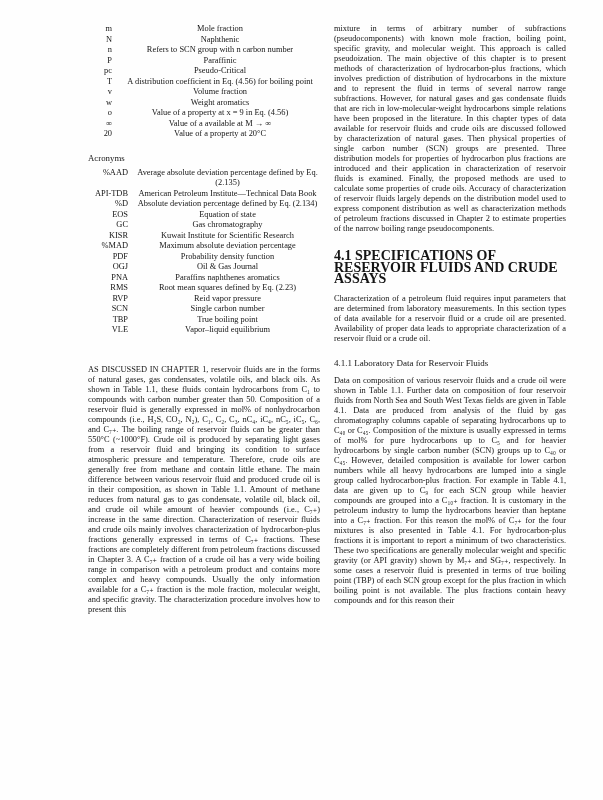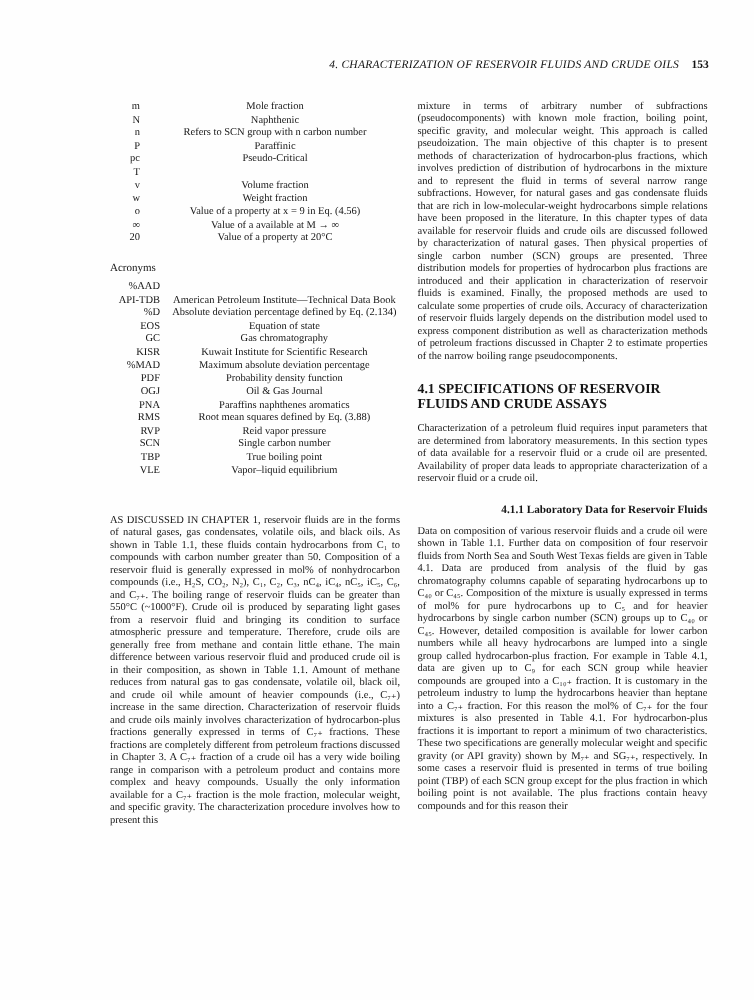--- a/index.html
+++ b/index.html
@@ -46,43 +46,39 @@
   .acronyms .def-row { grid-template-columns: 40px 1fr; column-gap: 7px; }
   .acronyms-heading {
     font-size: 8.8px;
     font-weight: normal;
     margin: 14px 0 5px 0;
     text-align: left;
   }
   .body-par { margin: 0; }
   .body-par.spaced { margin-top: 30px; }
   .section-heading {
-    font-size: 11px;
+    font-size: 14px;
     line-height: 11.5px;
     font-weight: bold;
     margin: 16px 0 9px 0;
     text-align: left;
   }
   .subsection-heading {
     font-size: 9px;
     line-height: 11px;
-    font-weight: bold;
+    font-weight: normal;
     margin: 14px 0 7px 0;
-    text-align: right;
+    text-align: left;
   }
 </style>
 </head>
 <body>
 
 <div class="page">
 
-  <div class="running-head">
-    <span class="chapter-title">4. CHARACTERIZATION OF RESERVOIR FLUIDS AND CRUDE OILS</span>
-    <span class="page-number">153</span>
-  </div>
 
   <div class="columns">
 
     <div class="col">
 
       <div class="nomenclature">
 
           <div class="def-row">
             <span class="sym">m</span>
             <span class="def">Mole fraction</span>
@@ -103,30 +99,31 @@
             <span class="def">Paraffinic</span>
           </div>
 
           <div class="def-row">
             <span class="sym">pc</span>
             <span class="def">Pseudo-Critical</span>
           </div>
 
           <div class="def-row">
             <span class="sym">T</span>
+            <span class="def">A distribution coefficient in Eq. (4.56) for boiling point</span>
           </div>
 
           <div class="def-row">
             <span class="sym">v</span>
             <span class="def">Volume fraction</span>
           </div>
 
           <div class="def-row">
             <span class="sym">w</span>
-            <span class="def">Weight fraction</span>
+            <span class="def">Weight aromatics</span>
           </div>
 
           <div class="def-row">
             <span class="sym">o</span>
             <span class="def">Value of a property at x = 9 in Eq. (4.56)</span>
           </div>
 
           <div class="def-row">
             <span class="sym">∞</span>
             <span class="def">Value of a available at M → ∞</span>
@@ -137,20 +134,21 @@
             <span class="def">Value of a property at 20°C</span>
           </div>
         </div>
 
       <div class="acronyms-heading">Acronyms</div>
 
       <div class="acronyms">
 
           <div class="def-row">
             <span class="sym">%AAD</span>
+            <span class="def">Average absolute deviation percentage defined by Eq. (2.135)</span>
           </div>
 
           <div class="def-row">
             <span class="sym">API-TDB</span>
             <span class="def">American Petroleum Institute—Technical Data Book</span>
           </div>
 
           <div class="def-row">
             <span class="sym">%D</span>
             <span class="def">Absolute deviation percentage defined by Eq. (2.134)</span>
@@ -186,21 +184,21 @@
             <span class="def">Oil &amp; Gas Journal</span>
           </div>
 
           <div class="def-row">
             <span class="sym">PNA</span>
             <span class="def">Paraffins naphthenes aromatics</span>
           </div>
 
           <div class="def-row">
             <span class="sym">RMS</span>
-            <span class="def">Root mean squares defined by Eq. (3.88)</span>
+            <span class="def">Root mean squares defined by Eq. (2.23)</span>
           </div>
 
           <div class="def-row">
             <span class="sym">RVP</span>
             <span class="def">Reid vapor pressure</span>
           </div>
 
 
           <div class="def-row">
             <span class="sym">SCN</span>

